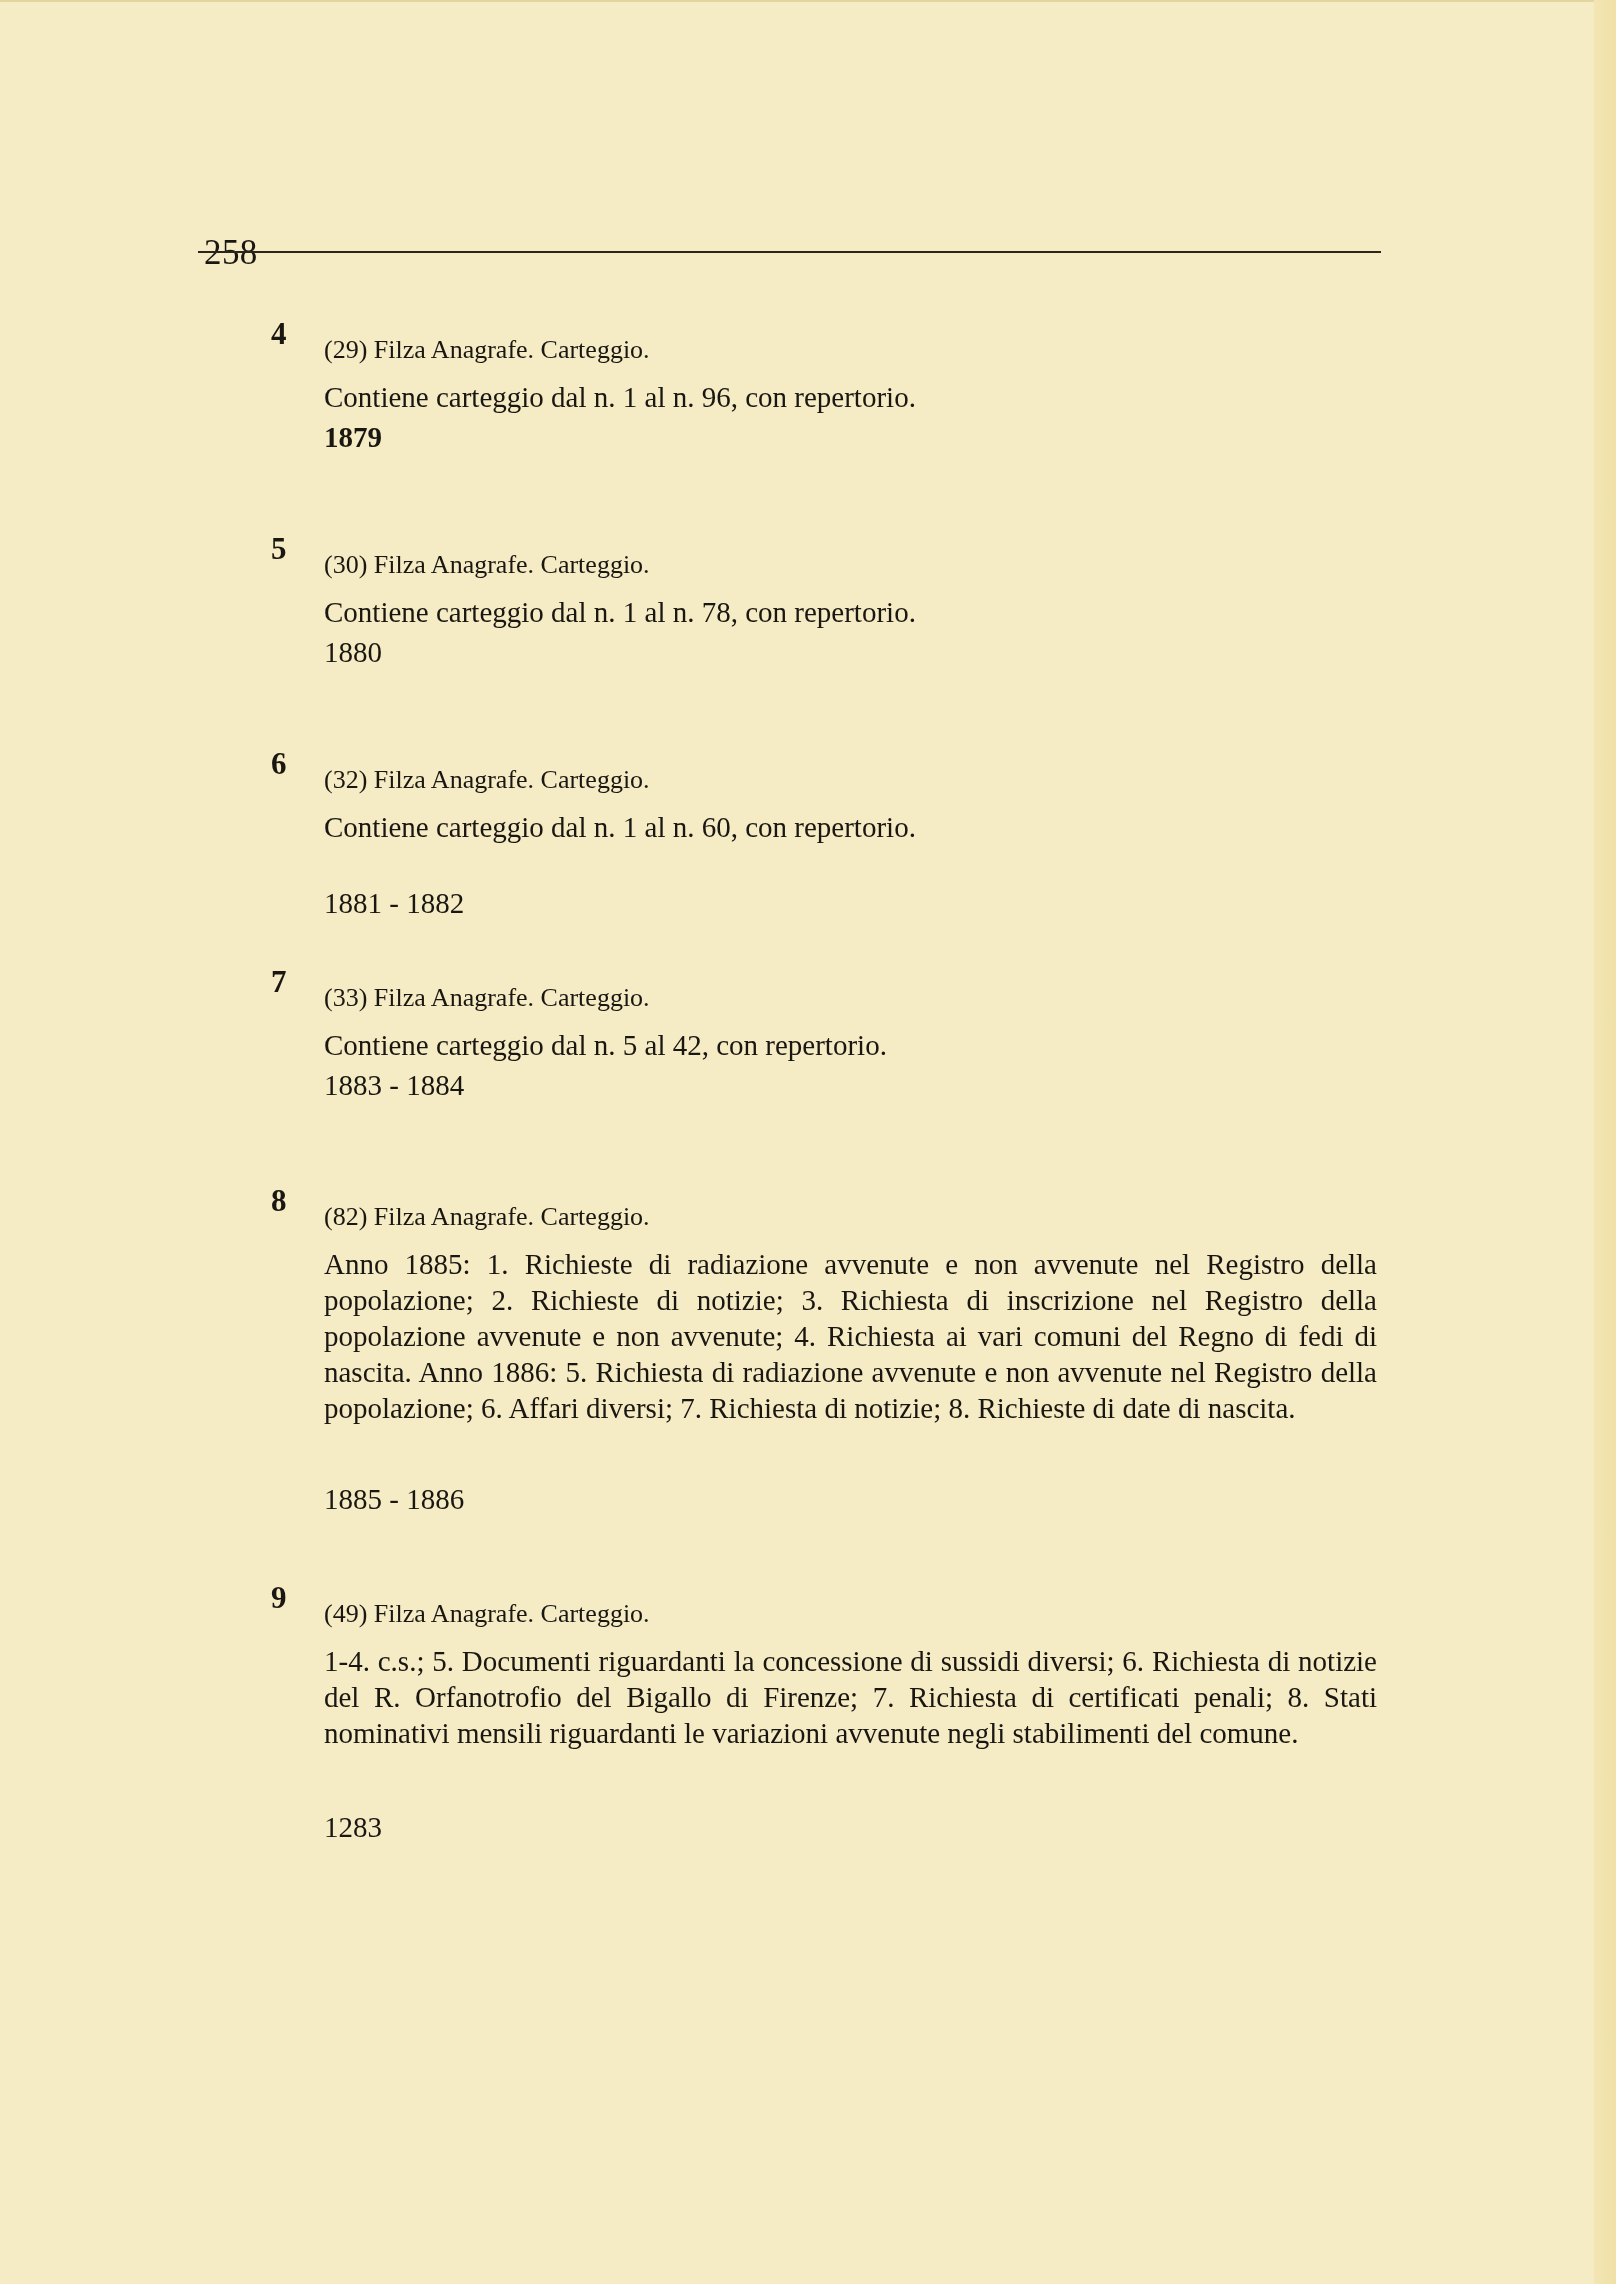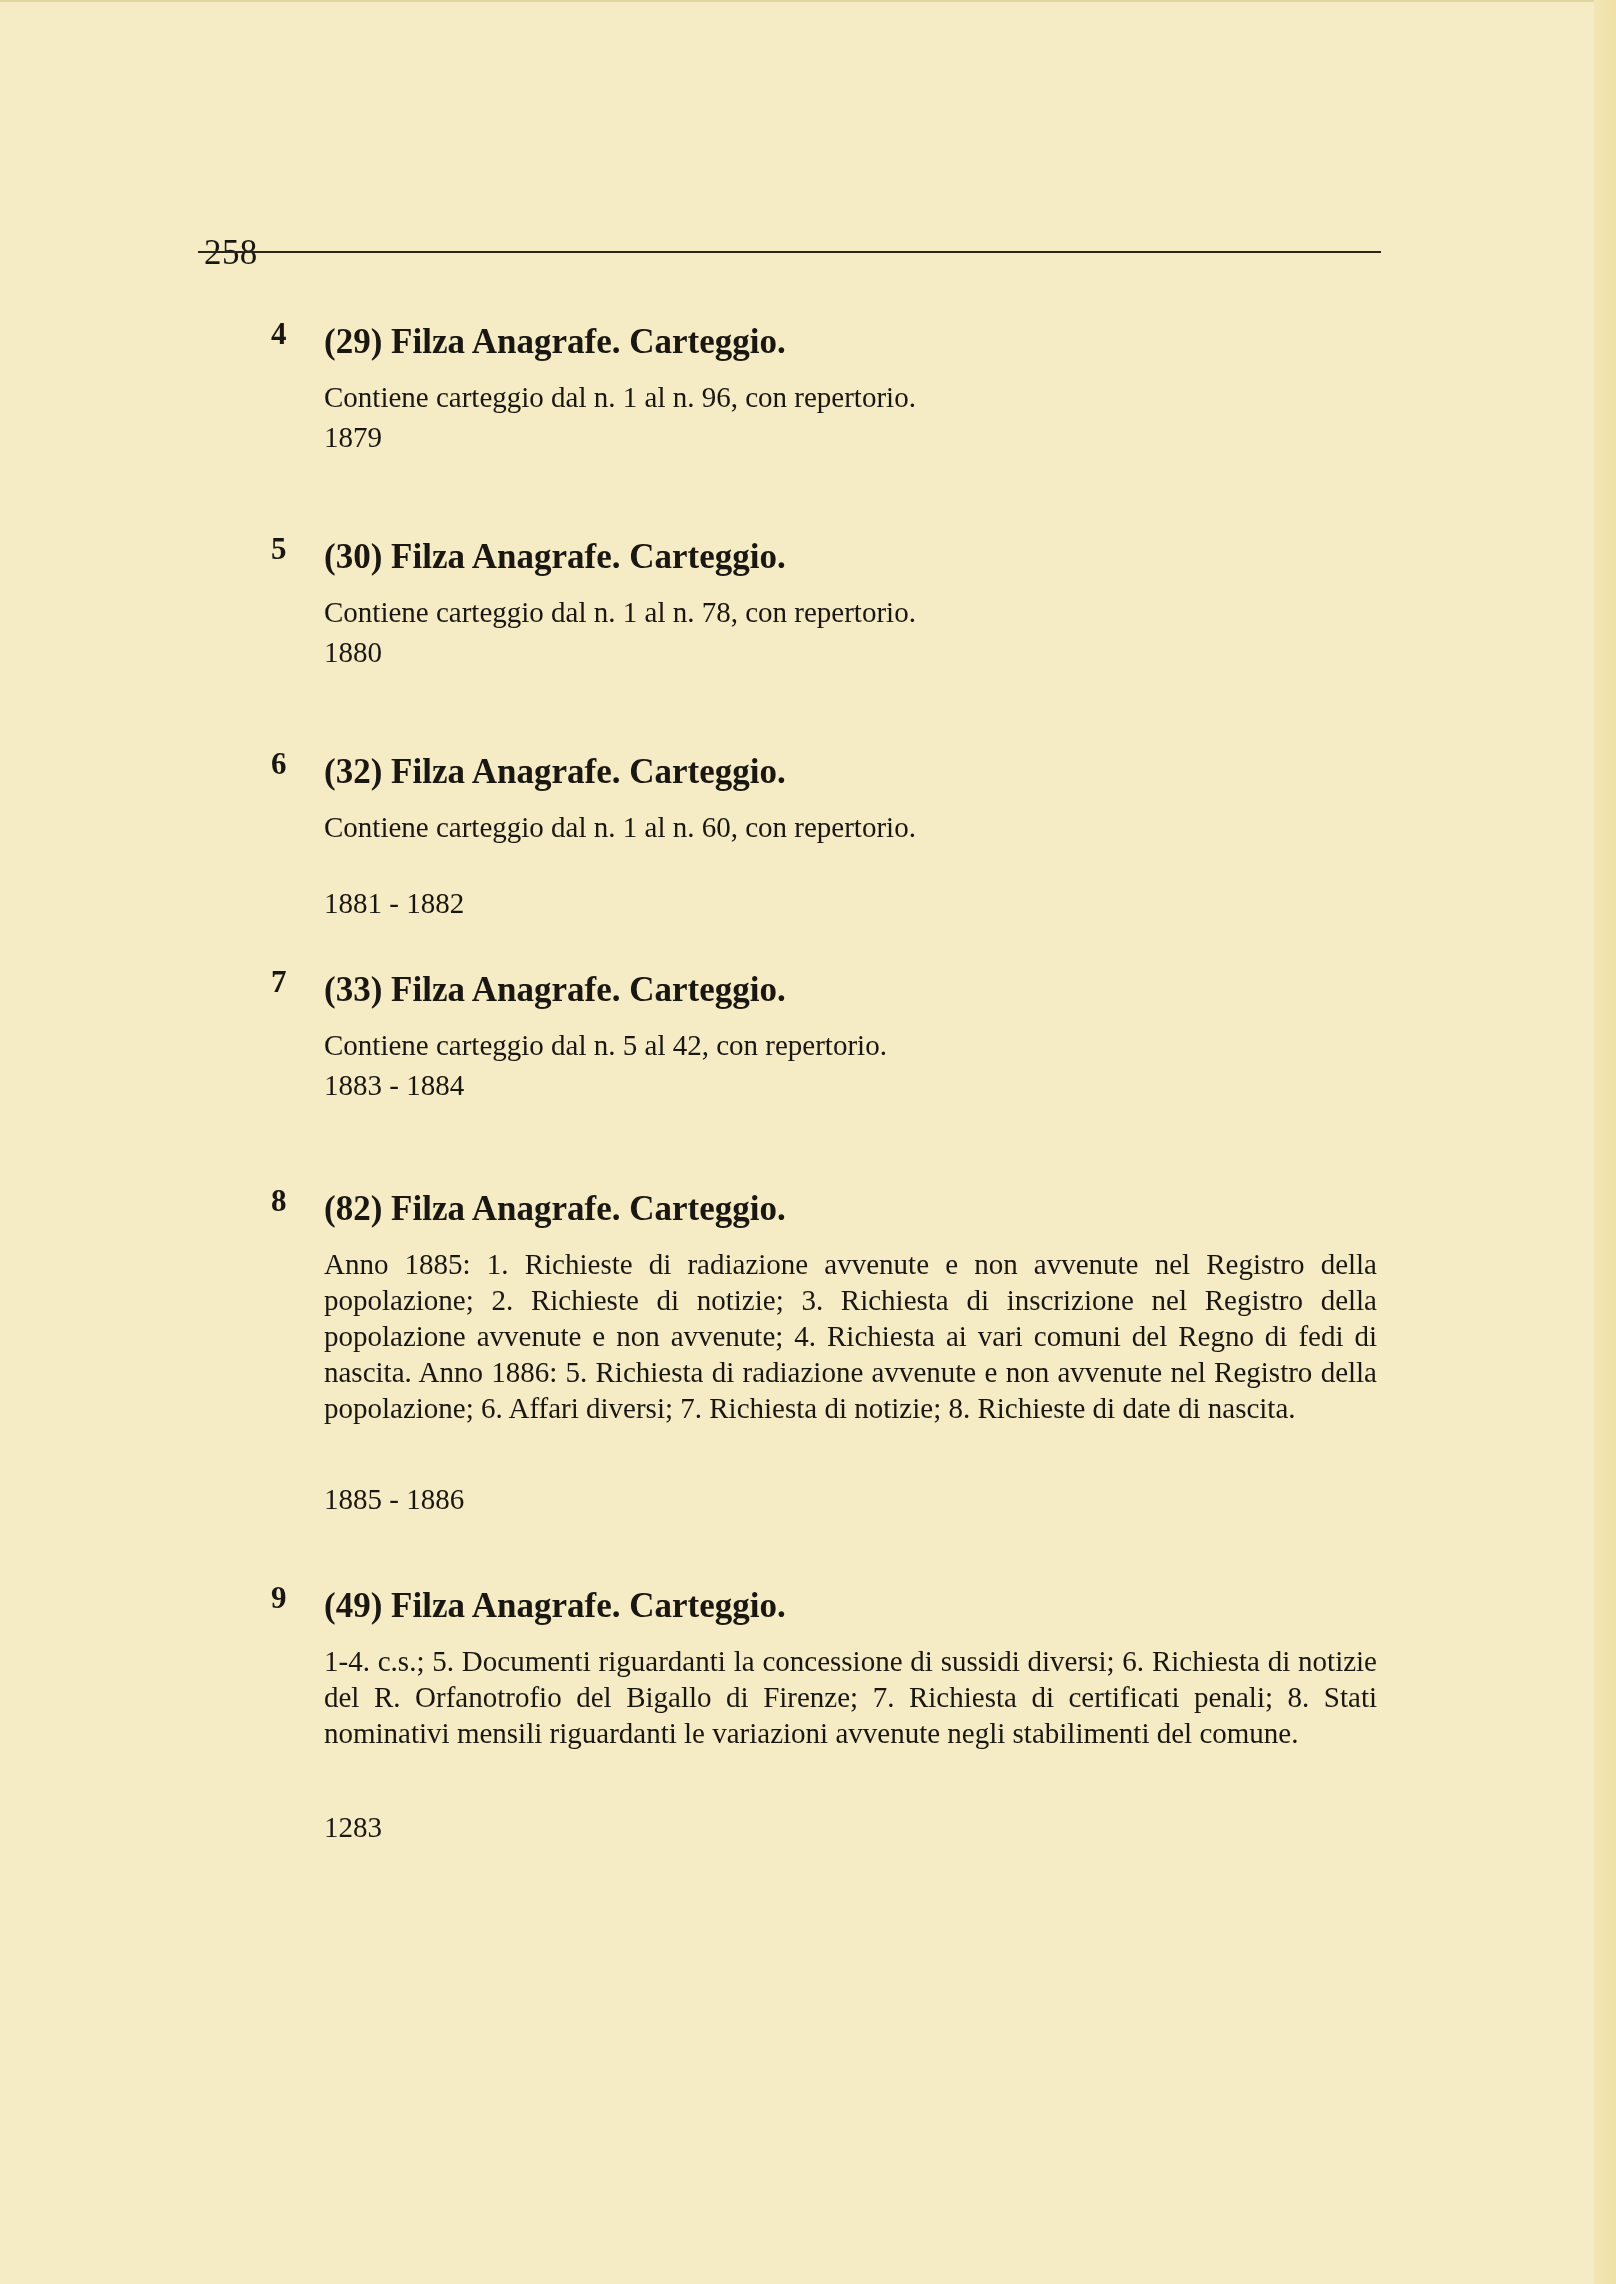--- a/index.html
+++ b/index.html
@@ -33,22 +33,22 @@
     .rule {
       position: absolute; left: 198px; top: 251px; width: 1183px; height: 1.6px;
       background: #2a261c;
     }
     .entry { position: absolute; left: 271px; width: 1134px; }
     .entry-num {
       position: absolute; left: 0; top: 0;
       font-weight: bold; font-size: 31px; line-height: 40px;
     }
     .entry-title {
-      position: absolute; left: 53px; top: 8px;
-      font-size: 35px; line-height: 40px; white-space: nowrap; font-weight: bold;
+      position: absolute; left: 53px; top: 16px;
+      font-size: 26px; line-height: 40px; white-space: nowrap;
     }
     .entry-desc {
       position: absolute; left: 53px; top: 65px; width: 1053px;
       font-size: 29px; line-height: 36px; text-align: justify;
     }
     .entry-desc.long { text-align: justify; text-align-last: left; }
     .entry-date {
       position: absolute; left: 53px;
       font-size: 29px; line-height: 36px;
     }
@@ -61,21 +61,21 @@
 
 <div class="running-head">
   <span class="page-number">258</span>
 </div>
 <div class="rule"></div>
 
 <div class="entry" style="top:314px;">
   <span class="entry-num">4</span>
   <span class="entry-title">(29) Filza Anagrafe. Carteggio.</span>
   <div class="entry-desc">Contiene carteggio dal n. 1 al n. 96, con repertorio.</div>
-  <span class="entry-date" style="top:105px;">1879</span>
+  <span class="entry-date" style="top:105px;font-weight:bold;">1879</span>
 </div>
 
 <div class="entry" style="top:529px;">
   <span class="entry-num">5</span>
   <span class="entry-title">(30) Filza Anagrafe. Carteggio.</span>
   <div class="entry-desc">Contiene carteggio dal n. 1 al n. 78, con repertorio.</div>
   <span class="entry-date" style="top:105px;">1880</span>
 </div>
 
 <div class="entry" style="top:744px;">

